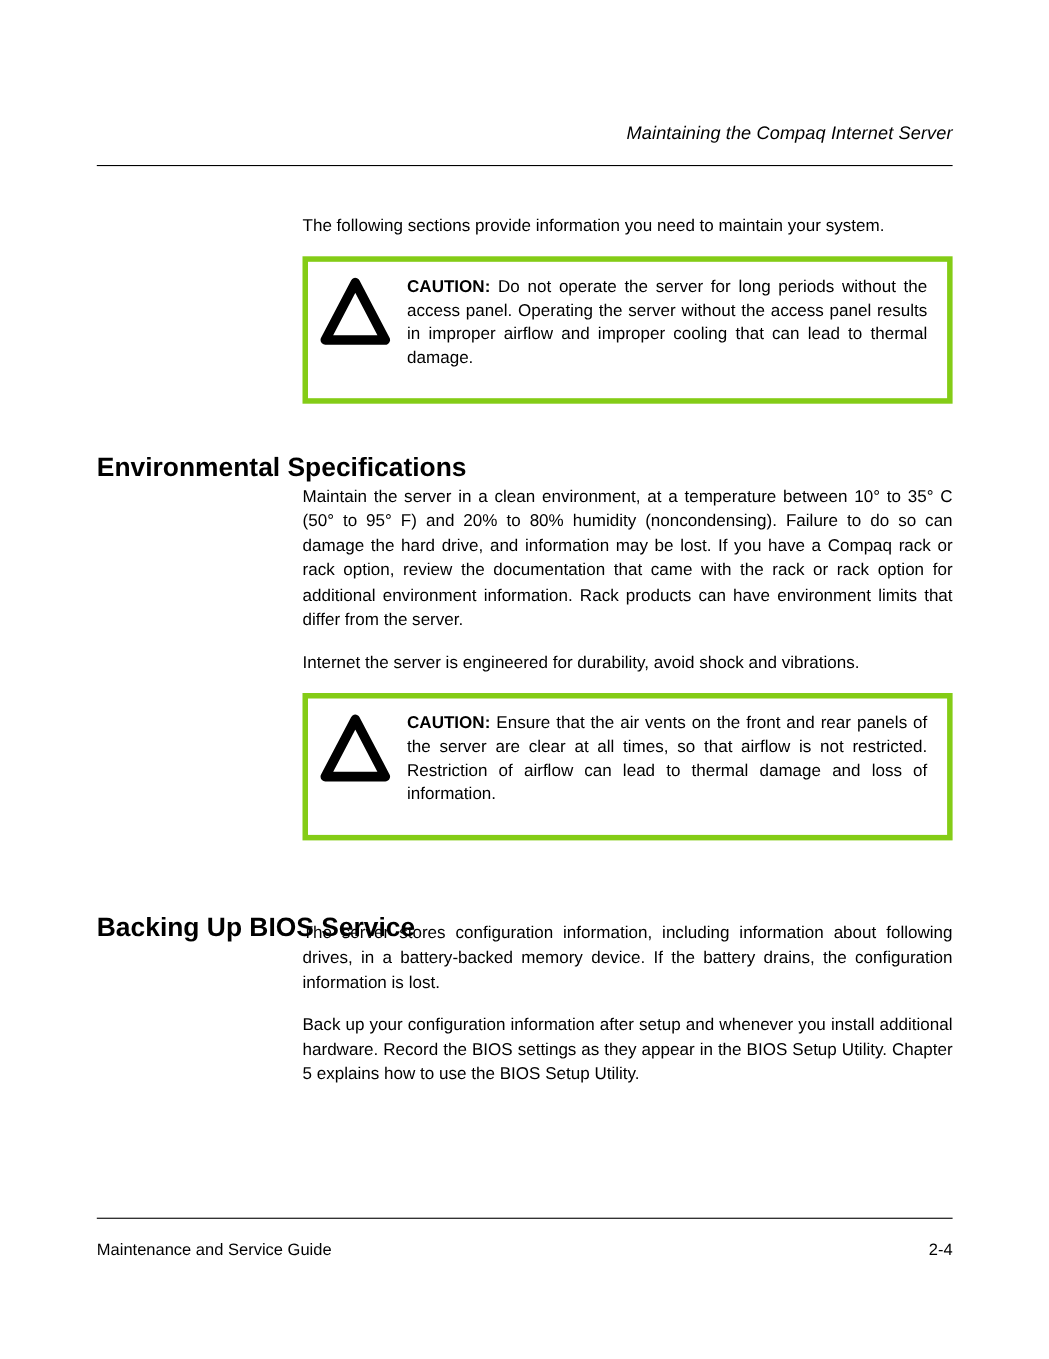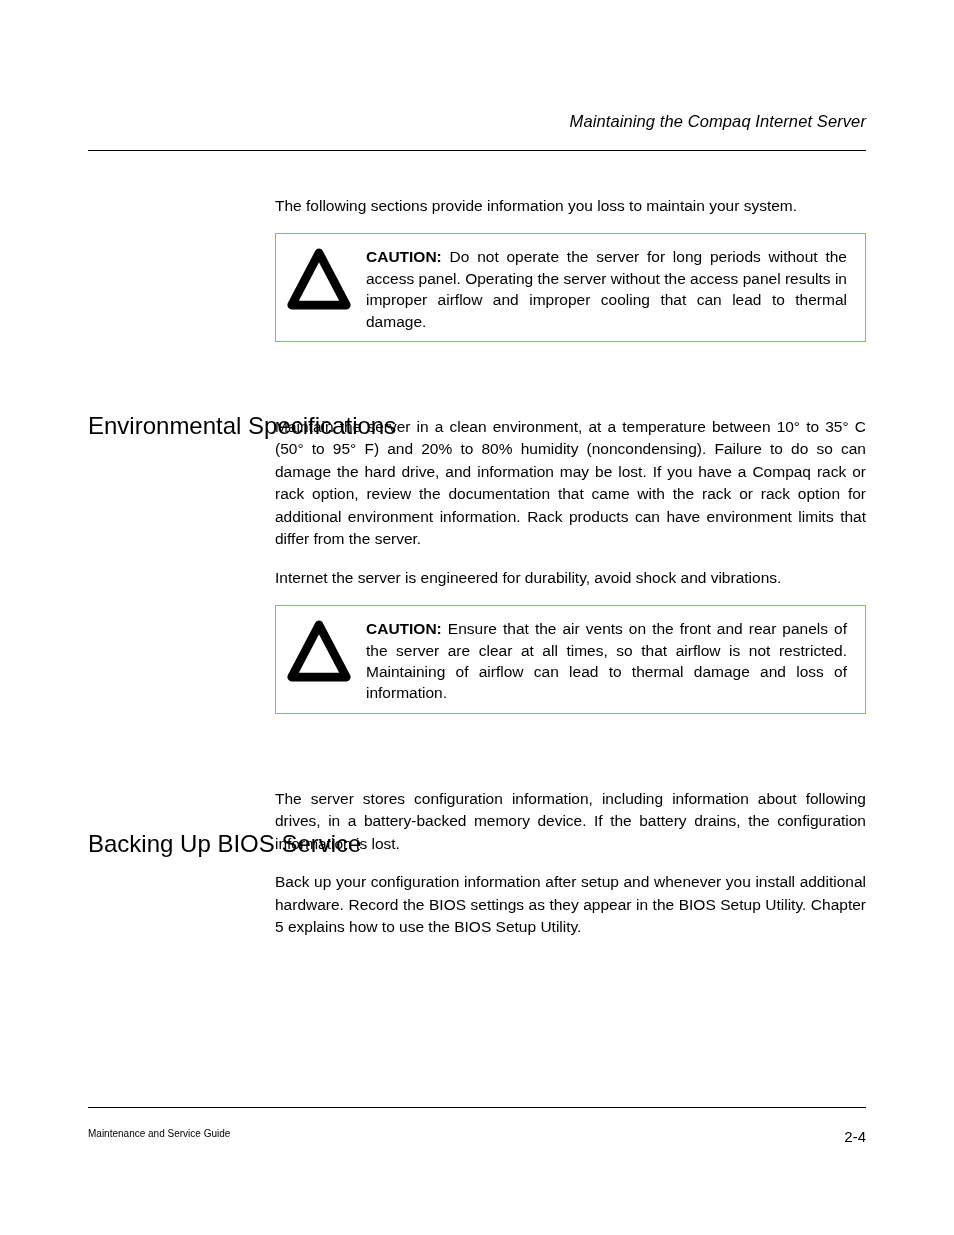--- a/index.html
+++ b/index.html
@@ -39,25 +39,25 @@
     left: 275px;
     right: 88px;
   }
   .body-text {
     font-size: 15.5px;
     line-height: 1.45;
     text-align: justify;
     margin-bottom: 16px;
   }
   .caution-box {
-    border: 1px solid #84cc16;
+    border: 5px solid #84cc16;
     display: flex;
     align-items: flex-start;
     gap: 14px;
-    padding: 12px 18px 9px 10px;
+    padding: 12px 18px 26px 10px;
     margin: 10px 0 20px 0;
   }
   .caution-icon {
     flex: 0 0 auto;
     margin-top: 2px;
   }
   .caution-icon svg {
     width: 66px;
     height: 62px;
     display: block;
@@ -68,53 +68,53 @@
     flex: 1;
     text-align: justify;
   }
   .caution-text .caution-label {
     font-weight: bold;
   }
   .heading {
     position: absolute;
     left: 88px;
     font-size: 24px;
-    font-weight: normal;
+    font-weight: bold;
   }
   .bottom-rule {
     position: absolute;
     left: 88px;
     right: 88px;
     top: 1107px;
     border: none;
     border-top: 1.2px solid #000;
     margin: 0;
   }
   .footer-left {
     position: absolute;
     left: 88px;
     top: 1128px;
-    font-size: 10px;
+    font-size: 15px;
   }
   .footer-right {
     position: absolute;
     right: 88px;
     top: 1128px;
     font-size: 15px;
   }
 </style>
 </head>
 <body>
 
 <div class="page">
   <div class="running-header">Maintaining the Compaq Internet Server</div>
   <hr class="top-rule">
 
   <div class="content">
-    <div class="body-text">The following sections provide information you loss to maintain your system.</div>
+    <div class="body-text">The following sections provide information you need to maintain your system.</div>
 
     <div class="caution-box">
       <span class="caution-icon">
         <svg viewBox="0 0 100 100">
           <polygon points="50,8 94,92 6,92" fill="none" stroke="#000" stroke-width="14" stroke-linejoin="round"></polygon>
         </svg>
       </span>
       <div class="caution-text">
         <span class="caution-label">CAUTION:</span><span> Do not operate the server for long periods without the access panel. Operating the server without the access panel results in improper airflow and improper cooling that can lead to thermal damage.</span>
       </div>
@@ -125,21 +125,21 @@
     <div class="body-text">Maintain the server in a clean environment, at a temperature between 10° to 35° C (50° to 95° F) and 20% to 80% humidity (noncondensing). Failure to do so can damage the hard drive, and information may be lost. If you have a Compaq rack or rack option, review the documentation that came with the rack or rack option for additional environment information. Rack products can have environment limits that differ from the server.</div>
     <div class="body-text">Internet the server is engineered for durability, avoid shock and vibrations.</div>
 
     <div class="caution-box">
       <span class="caution-icon">
         <svg viewBox="0 0 100 100">
           <polygon points="50,8 94,92 6,92" fill="none" stroke="#000" stroke-width="14" stroke-linejoin="round"></polygon>
         </svg>
       </span>
       <div class="caution-text">
-        <span class="caution-label">CAUTION:</span><span> Ensure that the air vents on the front and rear panels of the server are clear at all times, so that airflow is not restricted. Maintaining of airflow can lead to thermal damage and loss of information.</span>
+        <span class="caution-label">CAUTION:</span><span> Ensure that the air vents on the front and rear panels of the server are clear at all times, so that airflow is not restricted. Restriction of airflow can lead to thermal damage and loss of information.</span>
       </div>
     </div>
 
     <div style="height:54px;"></div>
 
     <div class="body-text">The server stores configuration information, including information about following drives, in a battery-backed memory device. If the battery drains, the configuration information is lost.</div>
     <div class="body-text">Back up your configuration information after setup and whenever you install additional hardware. Record the BIOS settings as they appear in the BIOS Setup Utility. Chapter 5 explains how to use the BIOS Setup Utility.</div>
   </div>
 
   <div class="heading" style="top:412px;" style-top="412">Environmental Specifications</div>

